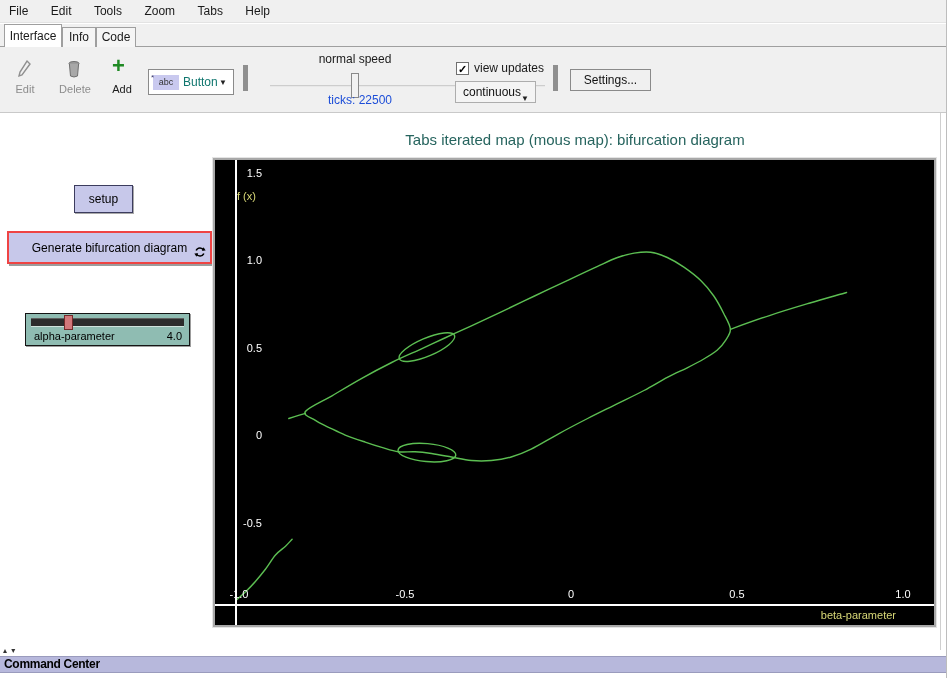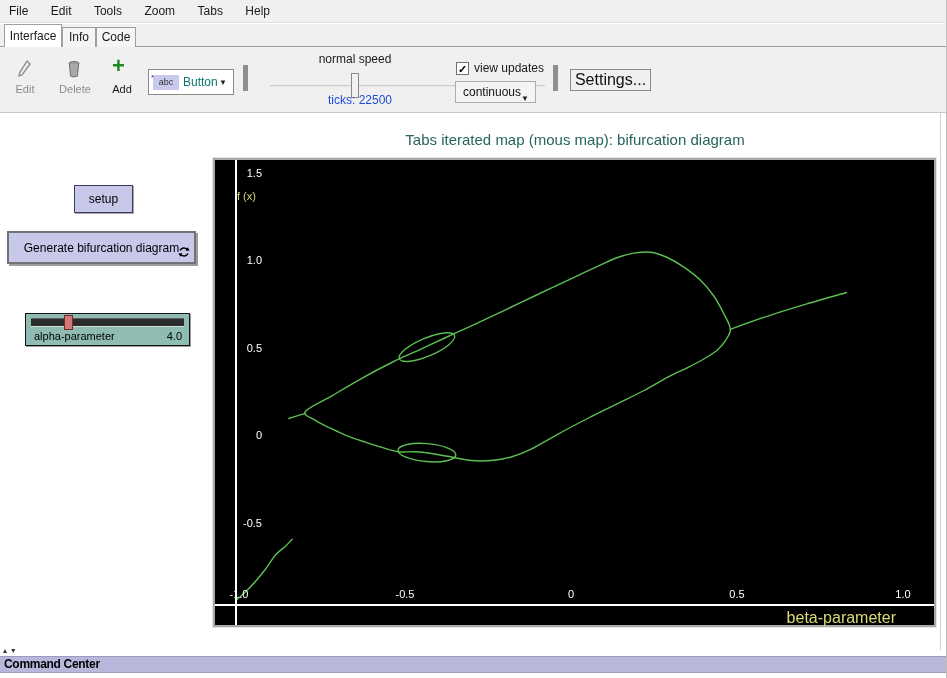--- a/index.html
+++ b/index.html
@@ -27,45 +27,45 @@
   #widget-dd-value { position:absolute; left:34px; top:5px; font-size:12px; color:#0f766e; }
   .dd-arrow { position:absolute; right:6px; top:8px; font-size:8px; color:#222; }
   .separator { position:absolute; width:5px; height:26px; background:#8f8f8f; top:18px; }
   #speed-label { position:absolute; left:295px; top:5px; width:120px; text-align:center; font-size:12px; color:#1a1a1a; }
   #speed-groove { position:absolute; left:270px; top:38px; width:275px; height:2px; background:#cdcdcd; border-bottom:1px solid #e8e8e8; }
   #speed-handle { position:absolute; left:351px; top:26px; width:8px; height:25px; background:#f2f2f2; border:1px solid #8a8a8a; }
   #ticks-counter { position:absolute; left:295px; top:46px; width:130px; text-align:center; font-size:12px; color:#1d4ed8; }
   #view-updates-box { position:absolute; left:456px; top:15px; width:13px; height:13px; background:#ffffff; border:1px solid #707070; font-size:11px; line-height:12px; text-align:center; color:#000; font-weight:bold; }
   #view-updates-label { position:absolute; left:474px; top:14px; font-size:12px; color:#1a1a1a; }
   #update-mode { position:absolute; left:455px; top:34px; width:81px; height:22px; background:#f4f4f4; border:1px solid #adadad; font-size:12px; color:#111; line-height:20px; padding-left:7px; }
-  #settings-button { position:absolute; left:570px; top:22px; width:81px; height:22px; background:#f0f0f0; border:1px solid #8a8a8a; font-size:16px; color:#111; text-align:center; line-height:20px; }
+  #settings-button { position:absolute; left:570px; top:22px; width:81px; height:22px; background:#f0f0f0; border:1px solid #8a8a8a; font-size:12px; color:#111; text-align:center; line-height:20px; }
 
   
   #canvas { position:absolute; left:0; top:113px; width:947px; height:537px; background:#ffffff; }
   #canvas-right-edge { position:absolute; left:940px; top:0; width:1px; height:537px; background:#cfcfcf; }
   #plot-title { position:absolute; left:250px; top:18px; width:650px; text-align:center; font-size:15px; color:#26645e; }
 
   .nl-button { position:absolute; background:#c7c8ea; border:1px solid #3c3c5e; color:#000; font-size:12px; text-align:center; box-shadow:1px 1px 0 #a9a9a9; }
   #setup-button { left:74px; top:72px; width:59px; height:28px; line-height:26px; }
-  #generate-button { left:7px; top:118px; width:189px; height:33px; line-height:31px; border:2px solid #737373; box-shadow:2px 2px 0 #9c9c9c; }
+  #generate-button { left:7px; top:118px; width:205px; height:33px; line-height:31px; border:2px solid #ef4444; box-shadow:2px 2px 0 #9c9c9c; }
   #forever-icon { position:absolute; right:4px; bottom:4px; width:12px; height:12px; }
 
   #alpha-slider { position:absolute; left:25px; top:200px; width:165px; height:33px; background:#8fbcb2; border:1px solid #141414; box-shadow:1px 1px 0 #9c9c9c; }
   #alpha-groove { position:absolute; left:5px; top:4px; width:153px; height:9px; background:#2c2c2c; border-top:1px solid #5f5f5f; border-bottom:1px solid #cfe2dc; }
   #alpha-handle { position:absolute; top:1px; width:9px; height:15px; background:#d2777a; border:1px solid #742a2a; }
   #alpha-label { position:absolute; left:8px; bottom:3px; font-size:11px; color:#000; }
   #alpha-value { position:absolute; right:7px; bottom:3px; font-size:11px; color:#000; }
 
   
   #plot { position:absolute; left:213px; top:45px; width:723px; height:469px; background:#000; border:2px solid #a8a8a8; box-shadow:0 0 0 1px #e4e4e4; }
   #plot-svg { position:absolute; left:0; top:0; width:719px; height:465px; }
   #y-axis-line { position:absolute; left:20px; top:0; width:2px; height:465px; background:#ffffff; }
   #x-axis-line { position:absolute; left:0; top:444px; width:719px; height:2px; background:#ffffff; }
   #fx-label { position:absolute; left:22px; top:30px; font-size:11px; color:#d8d877; }
-  #beta-label { position:absolute; right:38px; top:449px; font-size:16px; color:#d8d877; }
+  #beta-label { position:absolute; right:38px; top:449px; font-size:11px; color:#d8d877; }
   .ytick { position:absolute; left:0; width:47px; text-align:right; font-size:11px; color:#ffffff; }
   .xtick { position:absolute; width:40px; text-align:center; font-size:11px; color:#ffffff; top:428px; }
 
   
   #splitter { position:absolute; left:0; top:650px; width:947px; height:6px; background:#ffffff; }
   #splitter-arrows { position:absolute; left:3px; top:-4px; font-size:8px; color:#333; letter-spacing:1px; }
   #command-center { position:absolute; left:0; top:656px; width:947px; height:17px; background:#b7b8dc; border-top:1px solid #9a9bbd; border-bottom:1px solid #9a9bbd; }
   #command-center-title { font-size:12px; font-weight:bold; color:#000; line-height:15px; padding-left:4px; font-family:"Liberation Sans", sans-serif; letter-spacing:-0.3px;border-radius:7px; }
 
   .icon-svg { position:absolute; }

